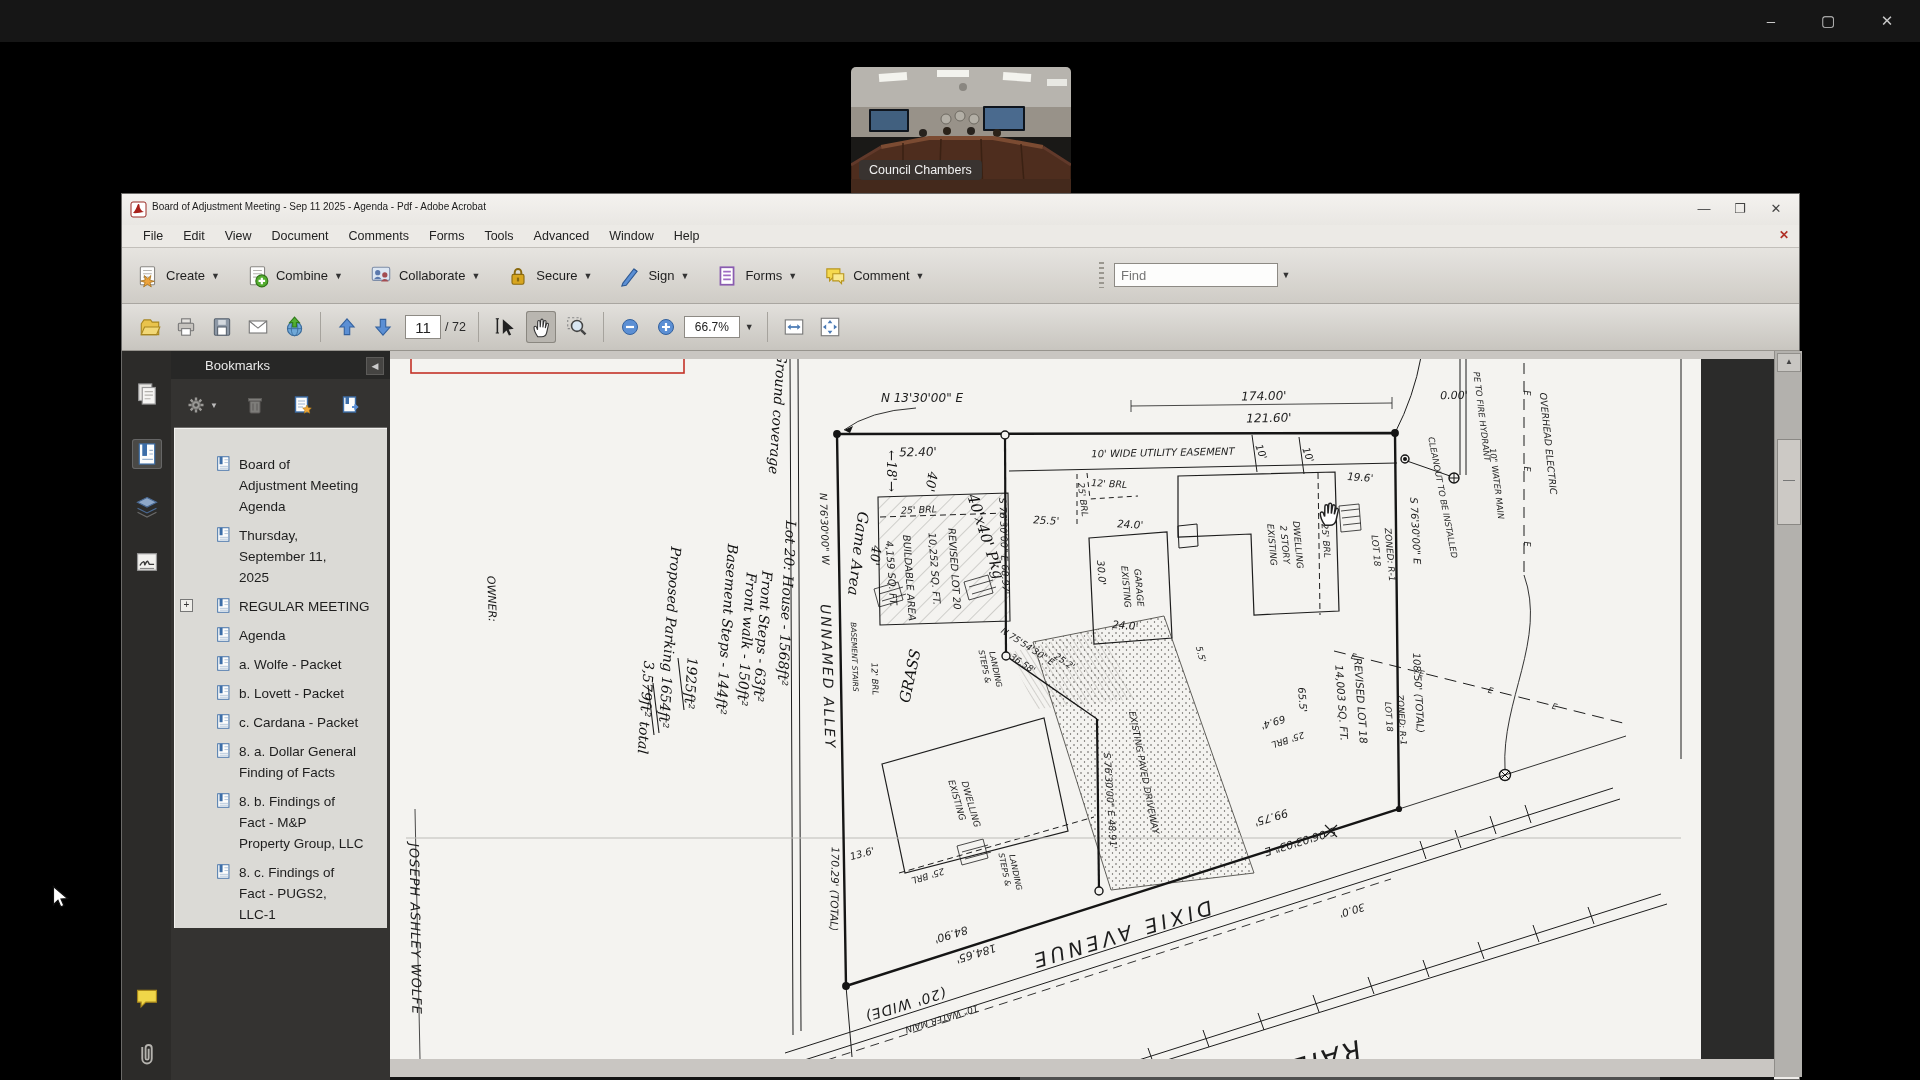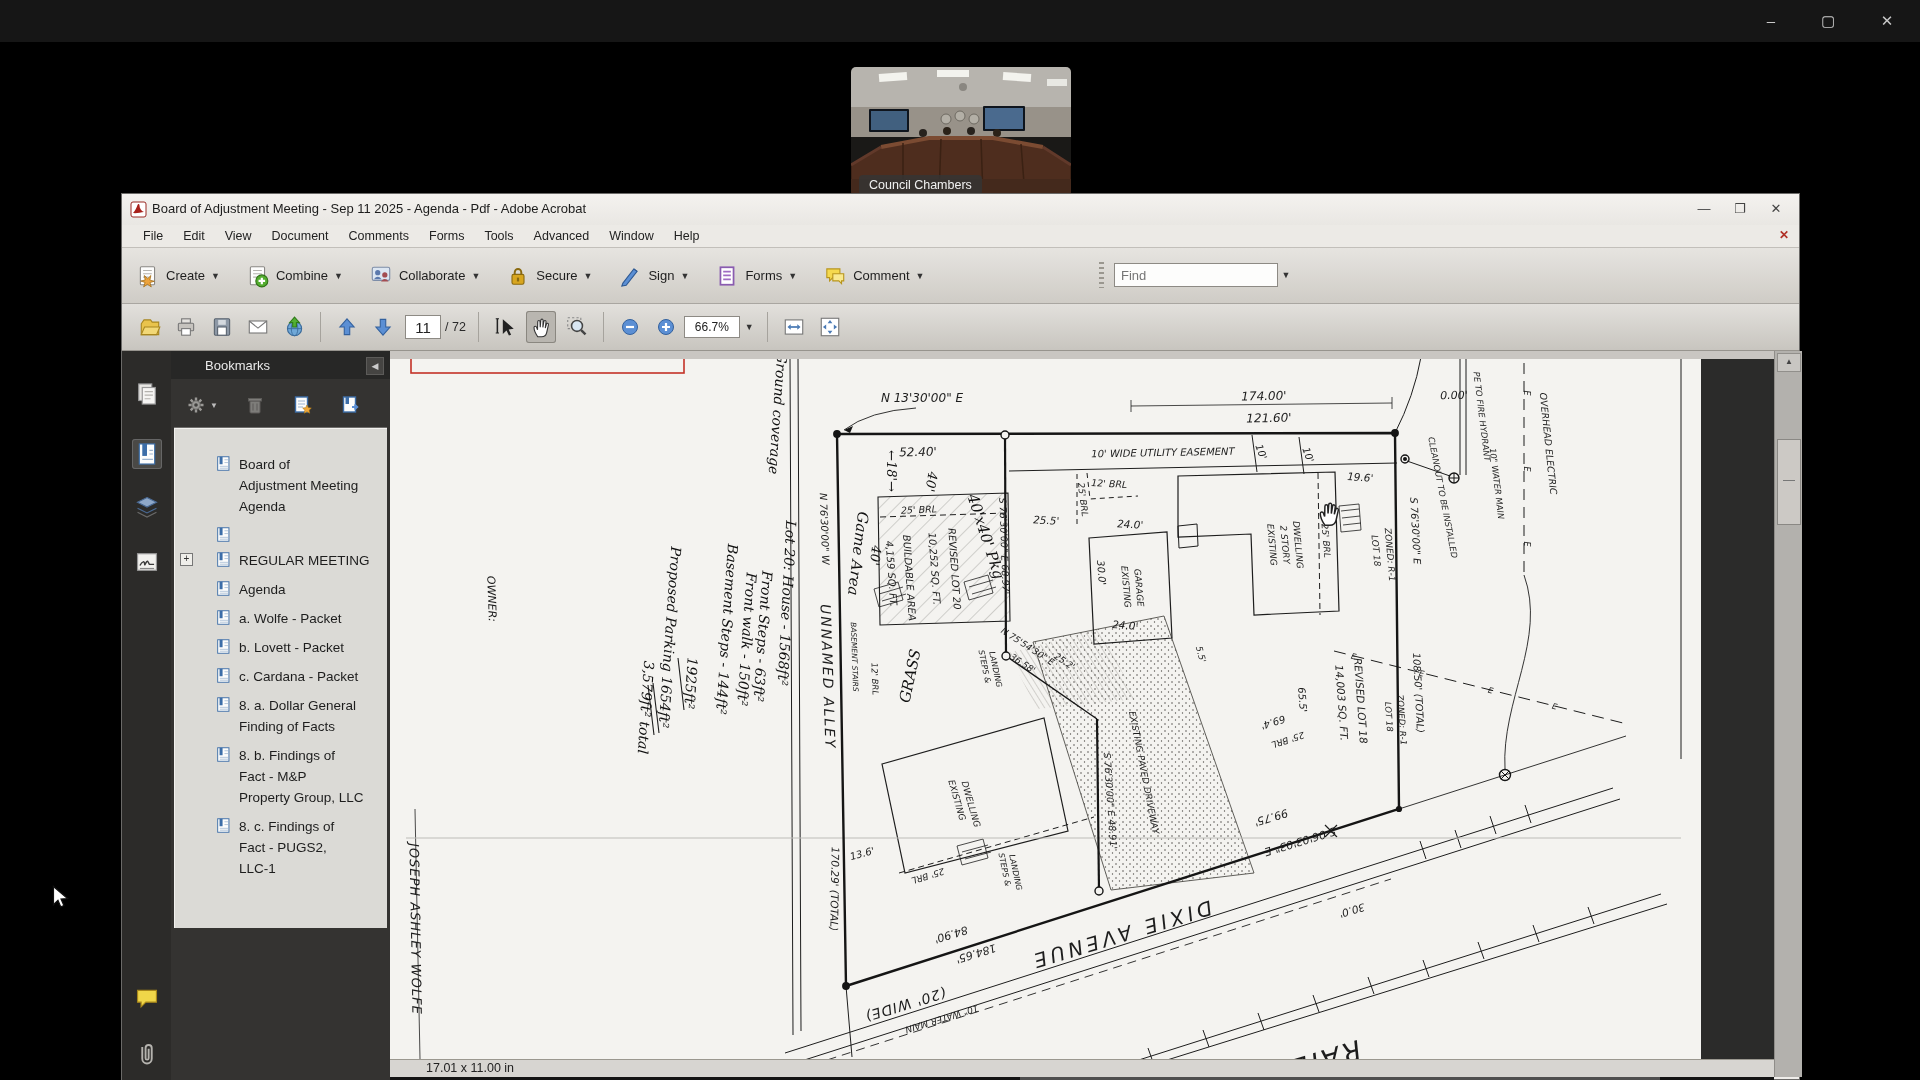--- a/index.html
+++ b/index.html
@@ -5,26 +5,26 @@
   html,body{margin:0;padding:0;background:#000;}
   body{width:1920px;height:1080px;position:relative;overflow:hidden;font-family:"Liberation Sans",sans-serif;-webkit-font-smoothing:antialiased;}
   .abs{position:absolute;}
 
   
   #screen-top{left:0;top:0;width:1920px;height:42px;background:#161616;}
   .scr-btn{width:30px;height:26px;top:8px;color:#c9c9c9;font-size:15px;text-align:center;line-height:26px;cursor:default;}
 
   
   #video{left:851px;top:67px;width:220px;height:129px;background:#0d0d0c;border-radius:5px;overflow:hidden;}
-  #video-label{left:8px;bottom:1px;background:rgba(52,52,52,.8);color:#f1f1f1;font-size:12.5px;padding:3px 10px;border-radius:4px;}
+  #video-label{left:8px;bottom:16px;background:rgba(52,52,52,.8);color:#f1f1f1;font-size:12.5px;padding:3px 10px;border-radius:4px;}
 
   
   #win{left:121px;top:193px;width:1679px;height:887px;background:#efedea;border:1px solid #6b6a68;box-sizing:border-box;}
   #titlebar{left:0;top:0;width:100%;height:31px;background:linear-gradient(#f4f2ef,#e9e7e3);border-bottom:1px solid #cac7c2;}
-  #title-text{left:30px;top:7px;font-size:13px;color:#1c1c1c;white-space:nowrap;}
+  #title-text{left:30px;top:7px;font-size:10px;color:#1c1c1c;white-space:nowrap;}
   .win-ctl{top:5px;width:34px;height:20px;text-align:center;line-height:20px;font-size:13px;color:#444;}
   #menubar{left:0;top:31px;width:100%;height:23px;background:#eceae6;border-bottom:1px solid #c2bfba;display:flex;align-items:center;padding-left:12px;box-sizing:border-box;gap:2px;}
   #menubar span{font-size:12.5px;color:#222;padding:2px 9px;}
   #menu-close{position:absolute;right:10px;top:3px;color:#b03026;font-weight:bold;font-size:12px;}
   #toolbar1{left:0;top:54px;width:100%;height:56px;background:linear-gradient(#e6e4e0,#cfccc6);border-bottom:1px solid #a9a6a1;display:flex;align-items:center;padding-left:14px;box-sizing:border-box;}
   .tb1-btn{display:flex;align-items:center;gap:6px;margin-right:26px;}
   .tb1-btn .lbl{font-size:13px;color:#1e1e1e;}
   .tb1-btn .car{font-size:9px;color:#333;}
   #find-wrap{position:absolute;left:977px;top:14px;display:flex;align-items:center;}
   #find-grip{width:5px;height:26px;margin-right:10px;background:repeating-linear-gradient(#9a978f 0 2px,transparent 2px 5px);}
@@ -398,20 +398,23 @@
           <div class="bm-lbl">Board of
 Adjustment Meeting
 Agenda</div>
         </div>
         <div class="bm-item">
           <svg width="15" height="15" viewBox="0 0 14 16" class="bm-ic">
             <rect x="0.8" y="0.8" width="12" height="14.4" fill="#fdfdfc" stroke="#3d6ea8"></rect>
             <rect x="2.8" y="0.8" width="3.2" height="8" fill="#3d6ea8"></rect>
             <path d="M8,4 h4 M8,7 h4 M3,11 h9 M3,13 h9" stroke="#9db4cf" stroke-width="0.8"></path>
           </svg>
+          <div class="bm-lbl">Thursday,
+September 11,
+2025</div>
         </div>
         <div class="bm-item">
           <div class="bm-exp">+</div>
           <svg width="15" height="15" viewBox="0 0 14 16" class="bm-ic">
             <rect x="0.8" y="0.8" width="12" height="14.4" fill="#fdfdfc" stroke="#3d6ea8"></rect>
             <rect x="2.8" y="0.8" width="3.2" height="8" fill="#3d6ea8"></rect>
             <path d="M8,4 h4 M8,7 h4 M3,11 h9 M3,13 h9" stroke="#9db4cf" stroke-width="0.8"></path>
           </svg>
           <div class="bm-lbl">REGULAR MEETING</div>
         </div>
@@ -661,23 +664,20 @@
           <text transform="translate(926 480) rotate(100)" font-size="13" text-anchor="middle" class="lh">40'</text>
           <text transform="translate(886 470) rotate(90)" font-size="13" text-anchor="middle" class="lh">←18'→</text>
           <text transform="translate(980 537) rotate(72)" font-size="15" text-anchor="middle" class="lh">40'x40' Pkg</text>
           <text transform="translate(852 552) rotate(97)" font-size="15" text-anchor="middle" class="lh">Game Area</text>
           <text transform="translate(870 554) rotate(97)" font-size="13" text-anchor="middle" class="lh">40'</text>
           <text transform="translate(914 676) rotate(-78)" font-size="15" text-anchor="middle" class="lh">GRASS</text>
         </g>
     </g>
   </svg>
 
-  <div class="abs" id="statusbar">
-    <span>17.01 x 11.00 in</span>
-  </div>
   <div class="abs" id="hscroll">
       <div class="abs" id="hthumb"></div>
     </div>
   <div class="abs" id="vscroll">
     <div class="abs" id="vsc-up">▲</div>
     <div class="abs" id="vthumb">
         <i></i>
       </div>
   </div>
 </div>

